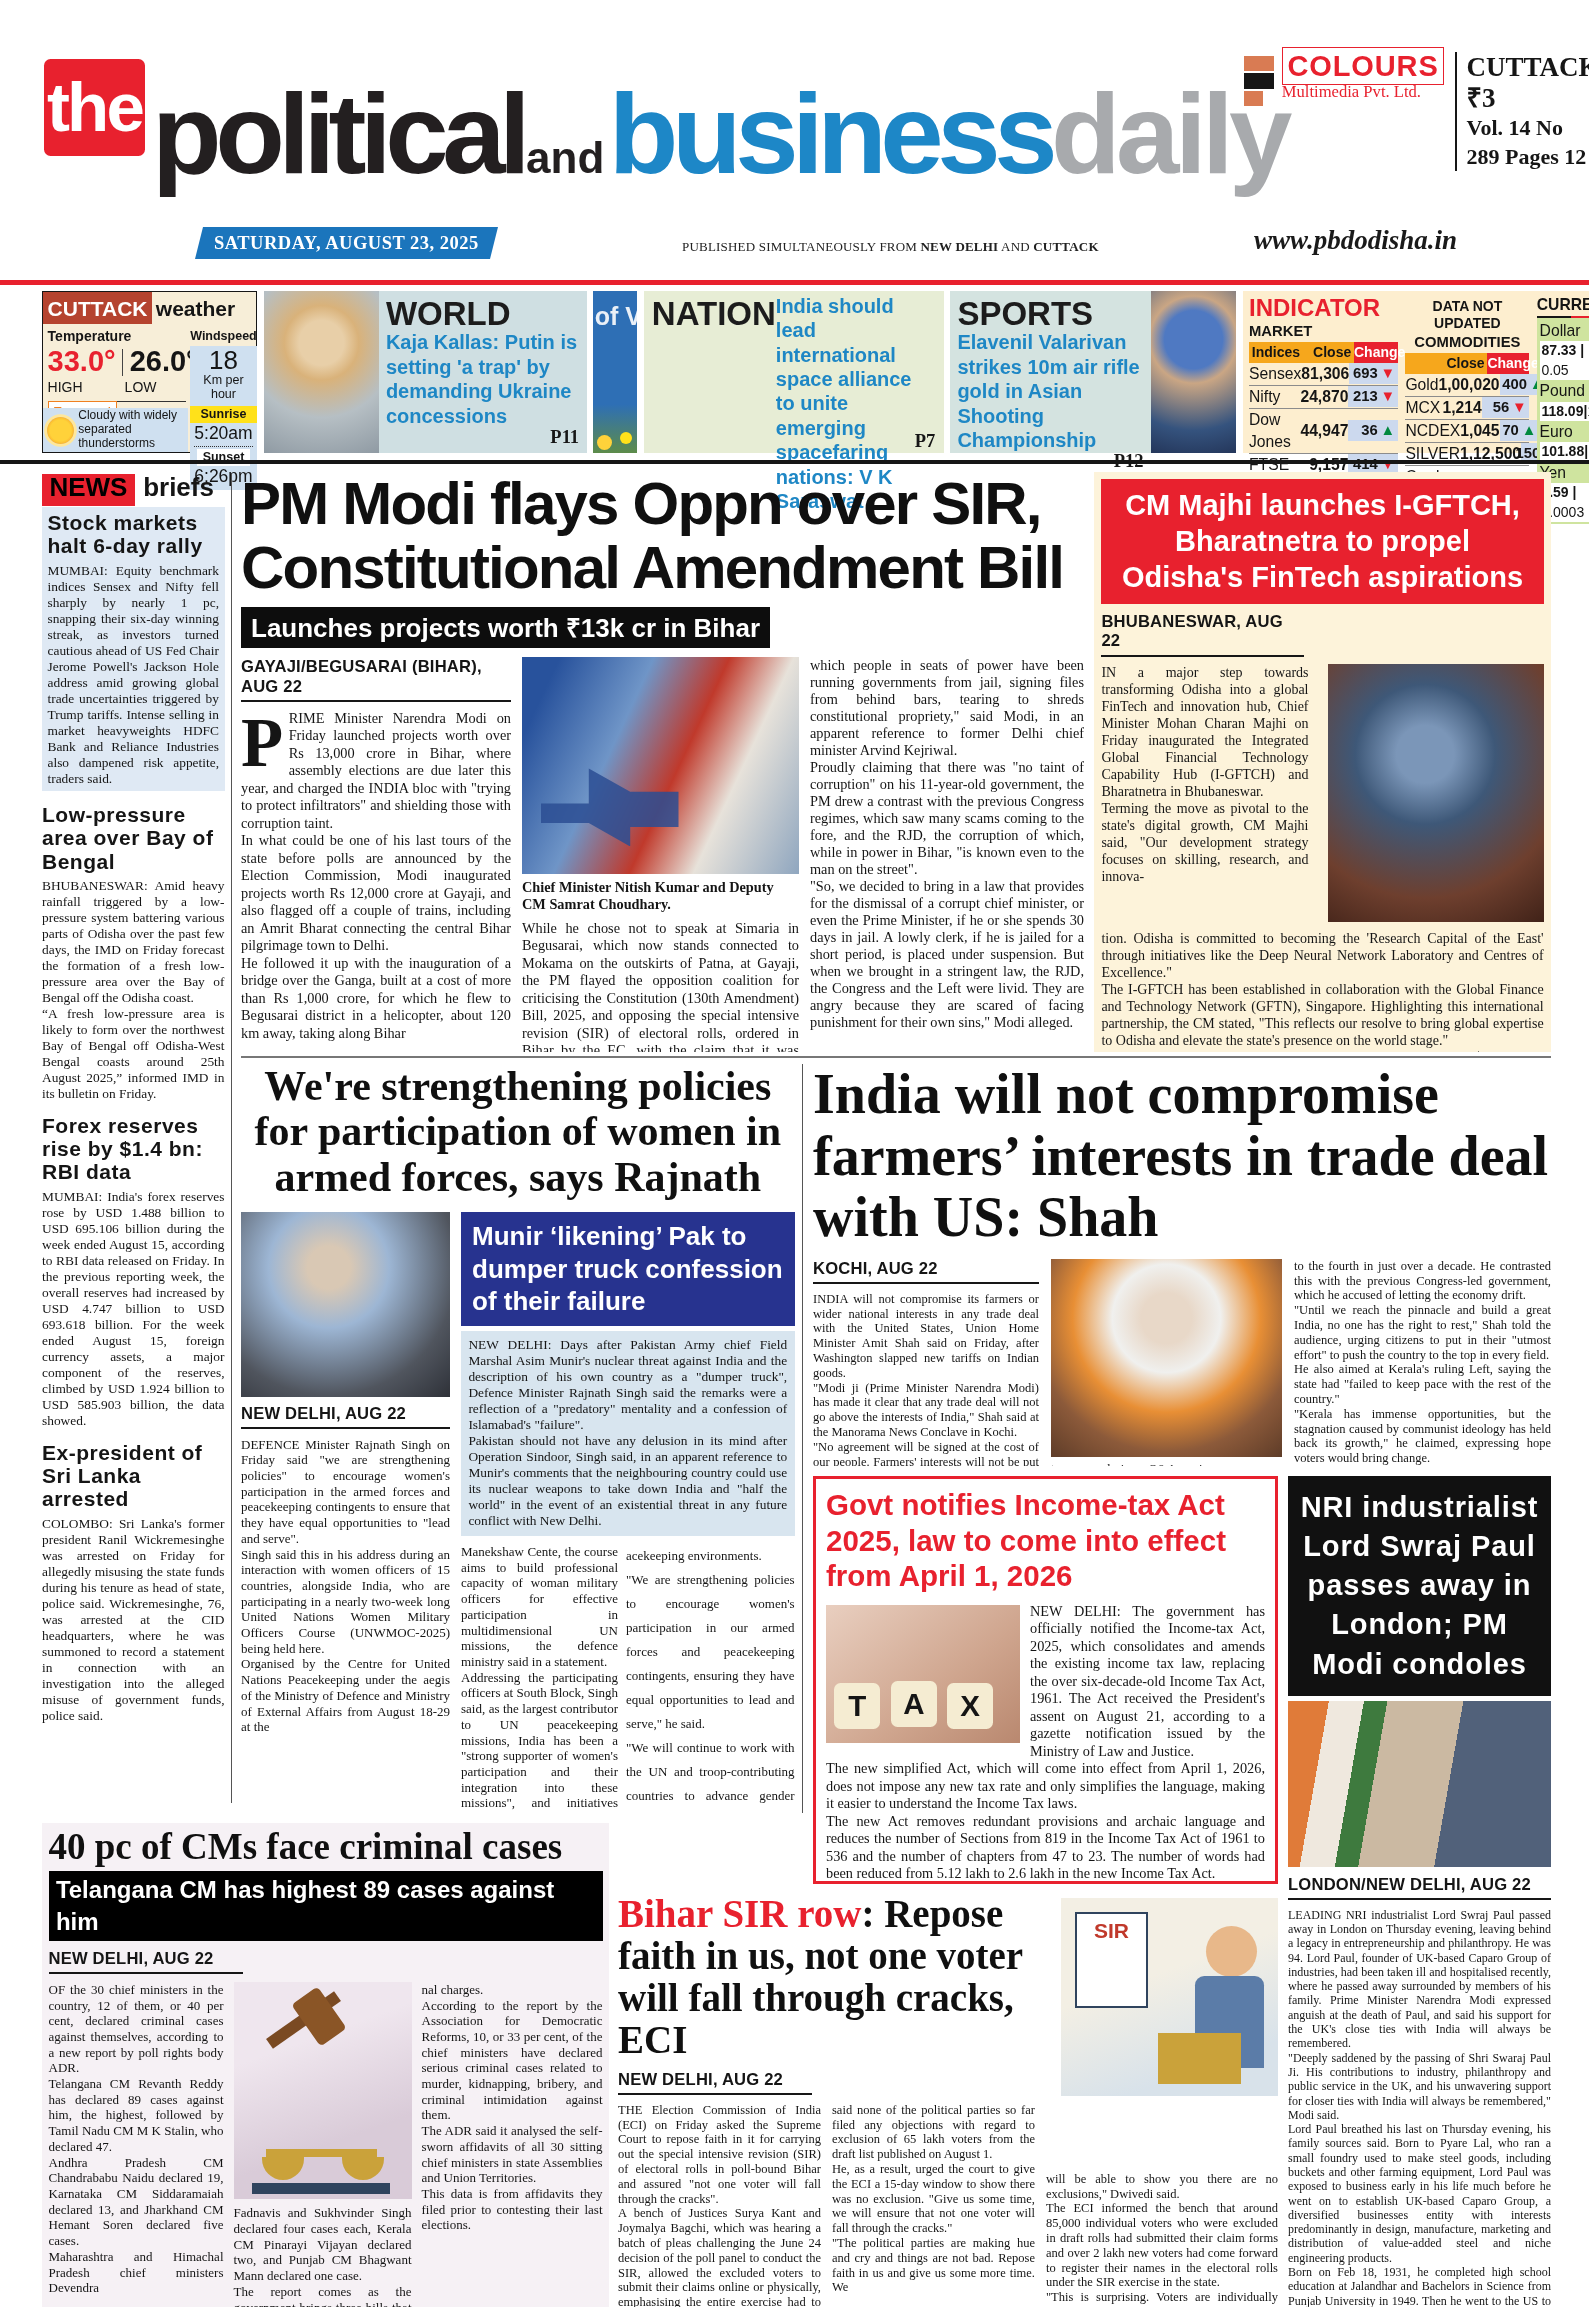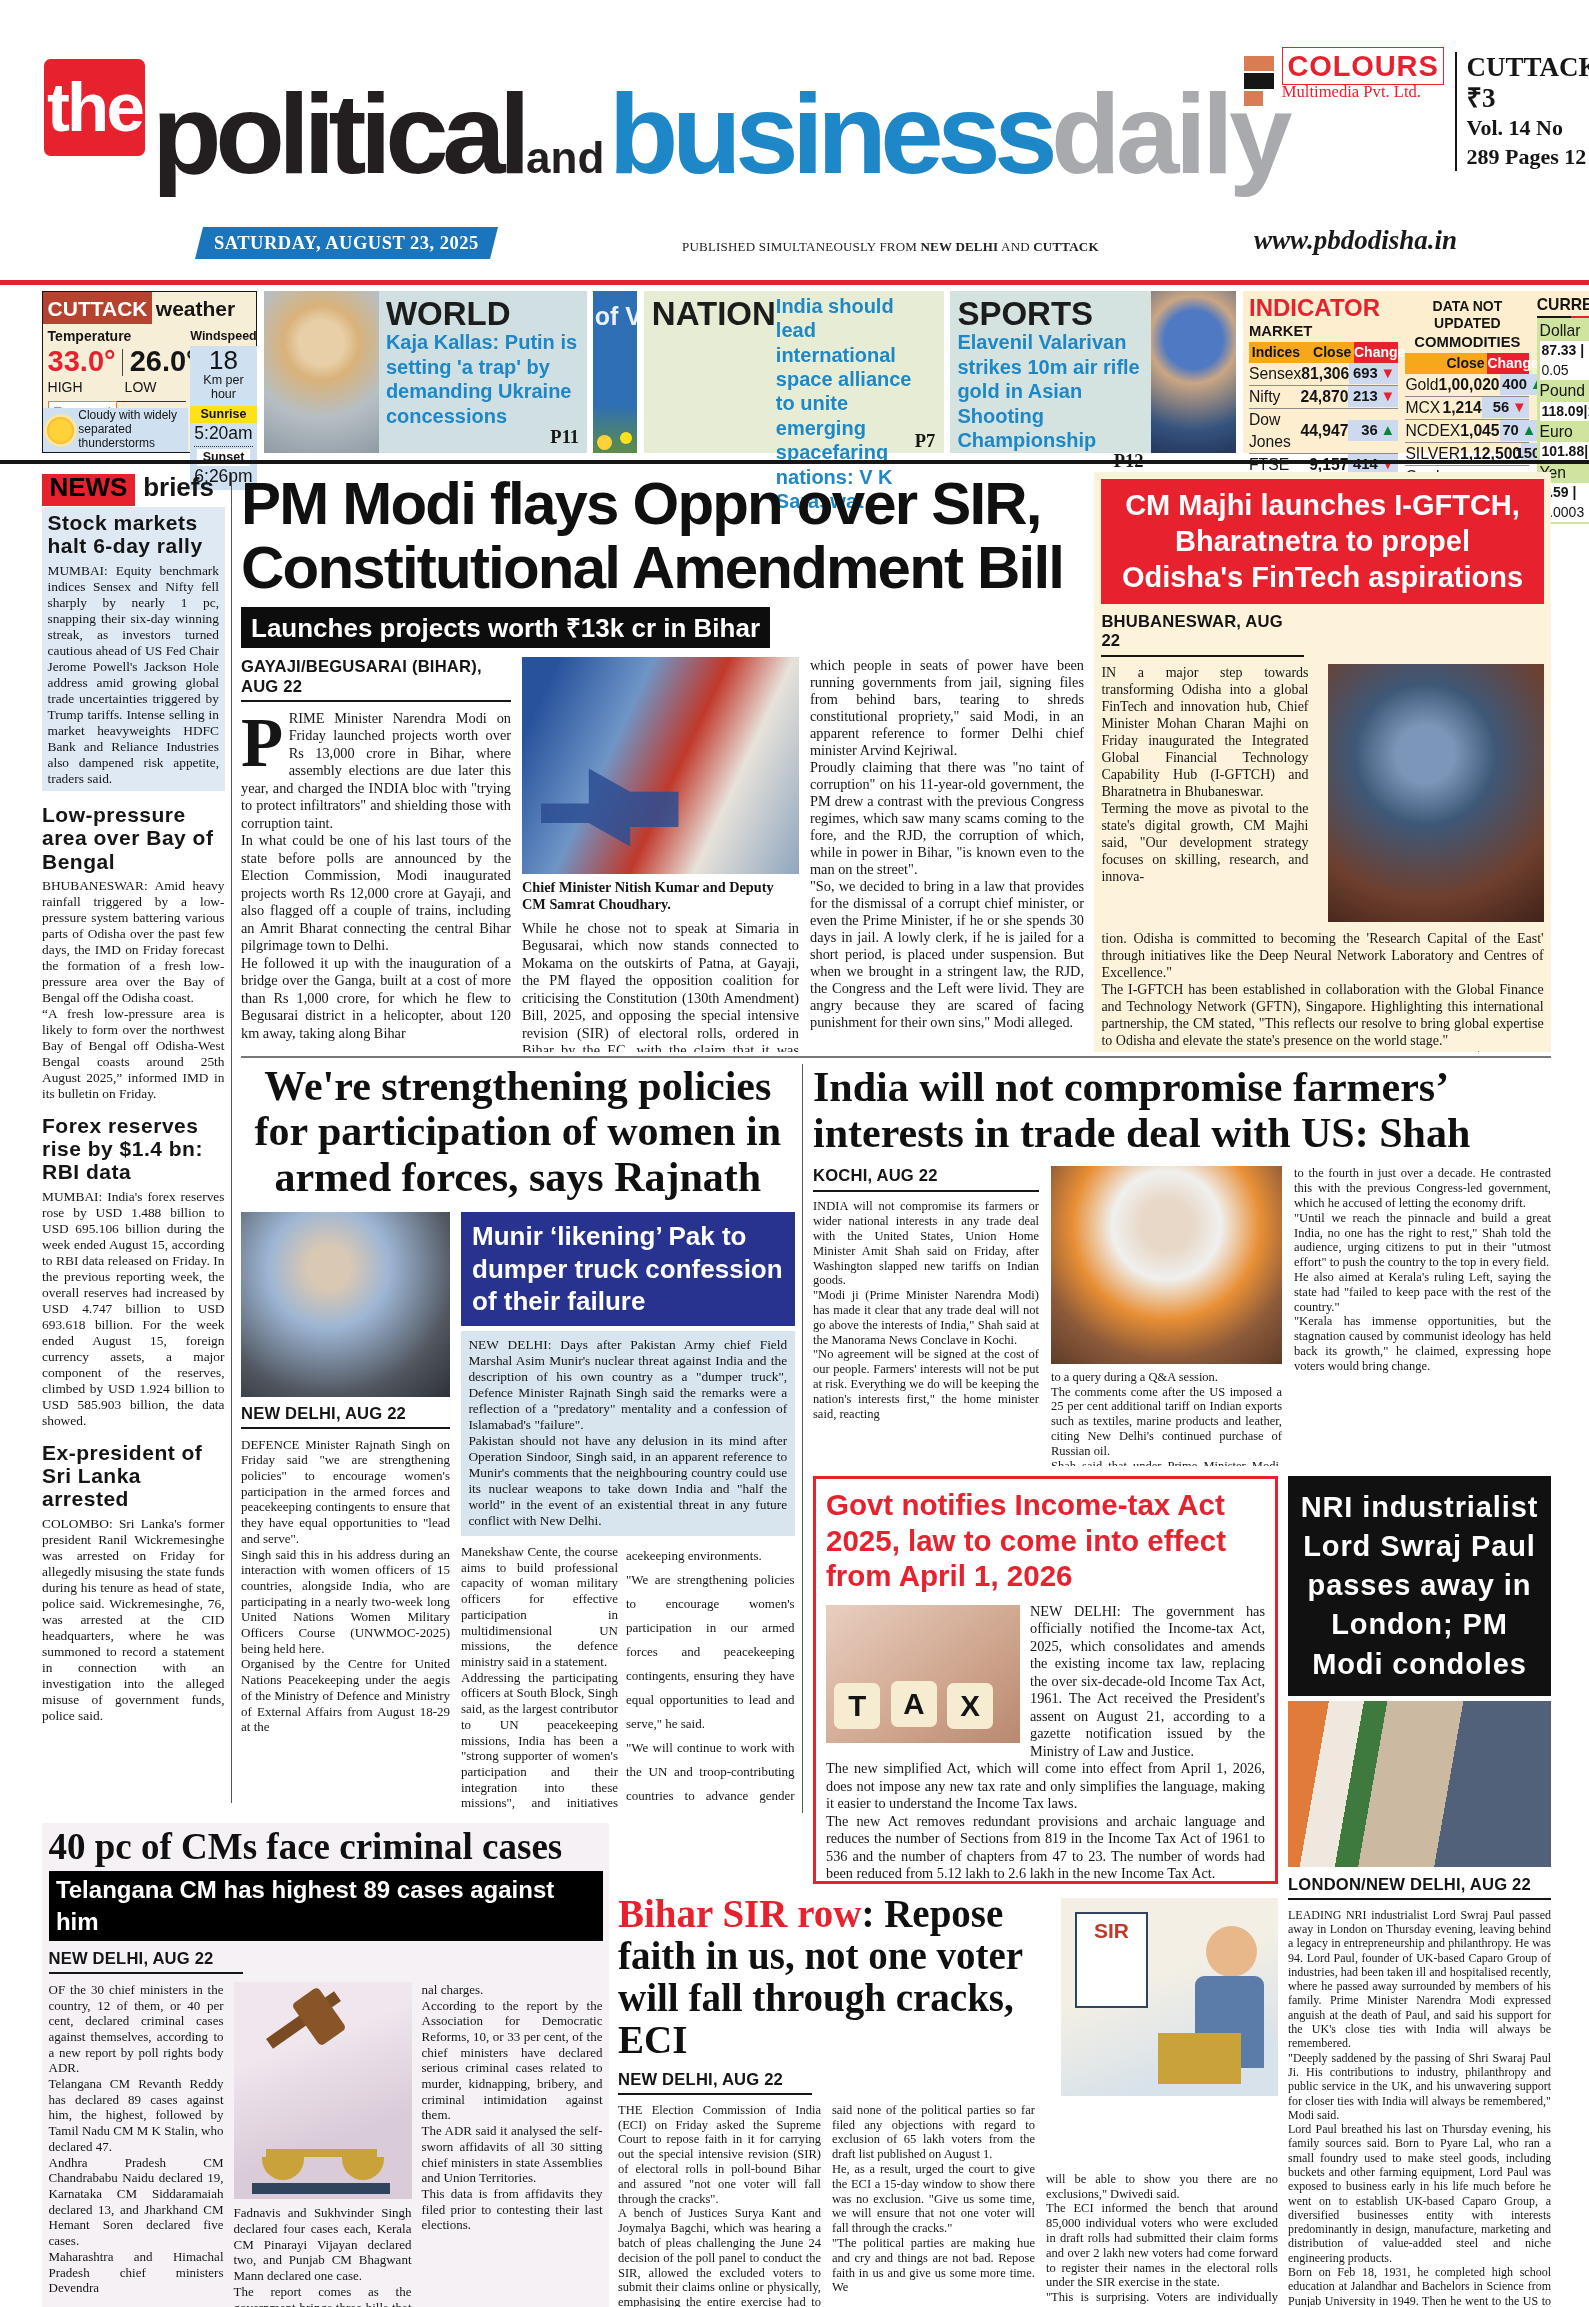--- a/index.html
+++ b/index.html
@@ -393,21 +393,21 @@
 Addressing the participating officers at South Block, Singh said, as the largest contributor to UN peacekeeping missions, India has been a "strong supporter of women's participation and their integration into these missions", and initiatives such as UNWMOC prepares an officers for complex pe-</div>
           <div class="b" style="flex:1;font-size:13px;line-height:24px">acekeeping environments.
 "We are strengthening policies to encourage women's participation in our armed forces and peacekeeping contingents, ensuring they have equal opportunities to lead and serve," he said.
 "We will continue to work with the UN and troop-contributing countries to advance gender parity, foster inclusive leadership, and create a world of diversity and equality," Singh was quoted as saying in the statement.</div>
         </div>
       </div>
     </div>
   </div>
 
   <div class="abs" style="left:813px;top:1064px;width:738px;height:402px;overflow:hidden">
-    <div class="serif-hl" style="font-size:42px;line-height:1.1">India will not compromise farmers’ interests in trade deal with US: Shah</div>
+    <div class="serif-hl" style="font-size:56px;line-height:1.1">India will not compromise farmers’ interests in trade deal with US: Shah</div>
     <div style="display:flex;gap:12px;margin-top:10px">
       <div style="width:226px">
         <div class="dl">KOCHI, AUG 22</div>
         <div class="b" style="font-size:12.5px;line-height:14.8px">INDIA will not compromise its farmers or wider national interests in any trade deal with the United States, Union Home Minister Amit Shah said on Friday, after Washington slapped new tariffs on Indian goods.
 "Modi ji (Prime Minister Narendra Modi) has made it clear that any trade deal will not go above the interests of India," Shah said at the Manorama News Conclave in Kochi.
 "No agreement will be signed at the cost of our people. Farmers' interests will not be put at risk. Everything we do will be keeping the nation's interests first," the home minister said, reacting</div>
       </div>
       <div style="width:231px">
         <div class="photo" style="width:231px;height:198px;background:radial-gradient(circle at 50% 30%,#e8d8c8 14%,#f0f0ee 30%,#e88f35 52%,#8c5a3a 74%,#5e3c28 100%)"></div>
         <div class="b" style="margin-top:5.5px;font-size:12.5px;line-height:14.8px">to a query during a Q&amp;A session.

